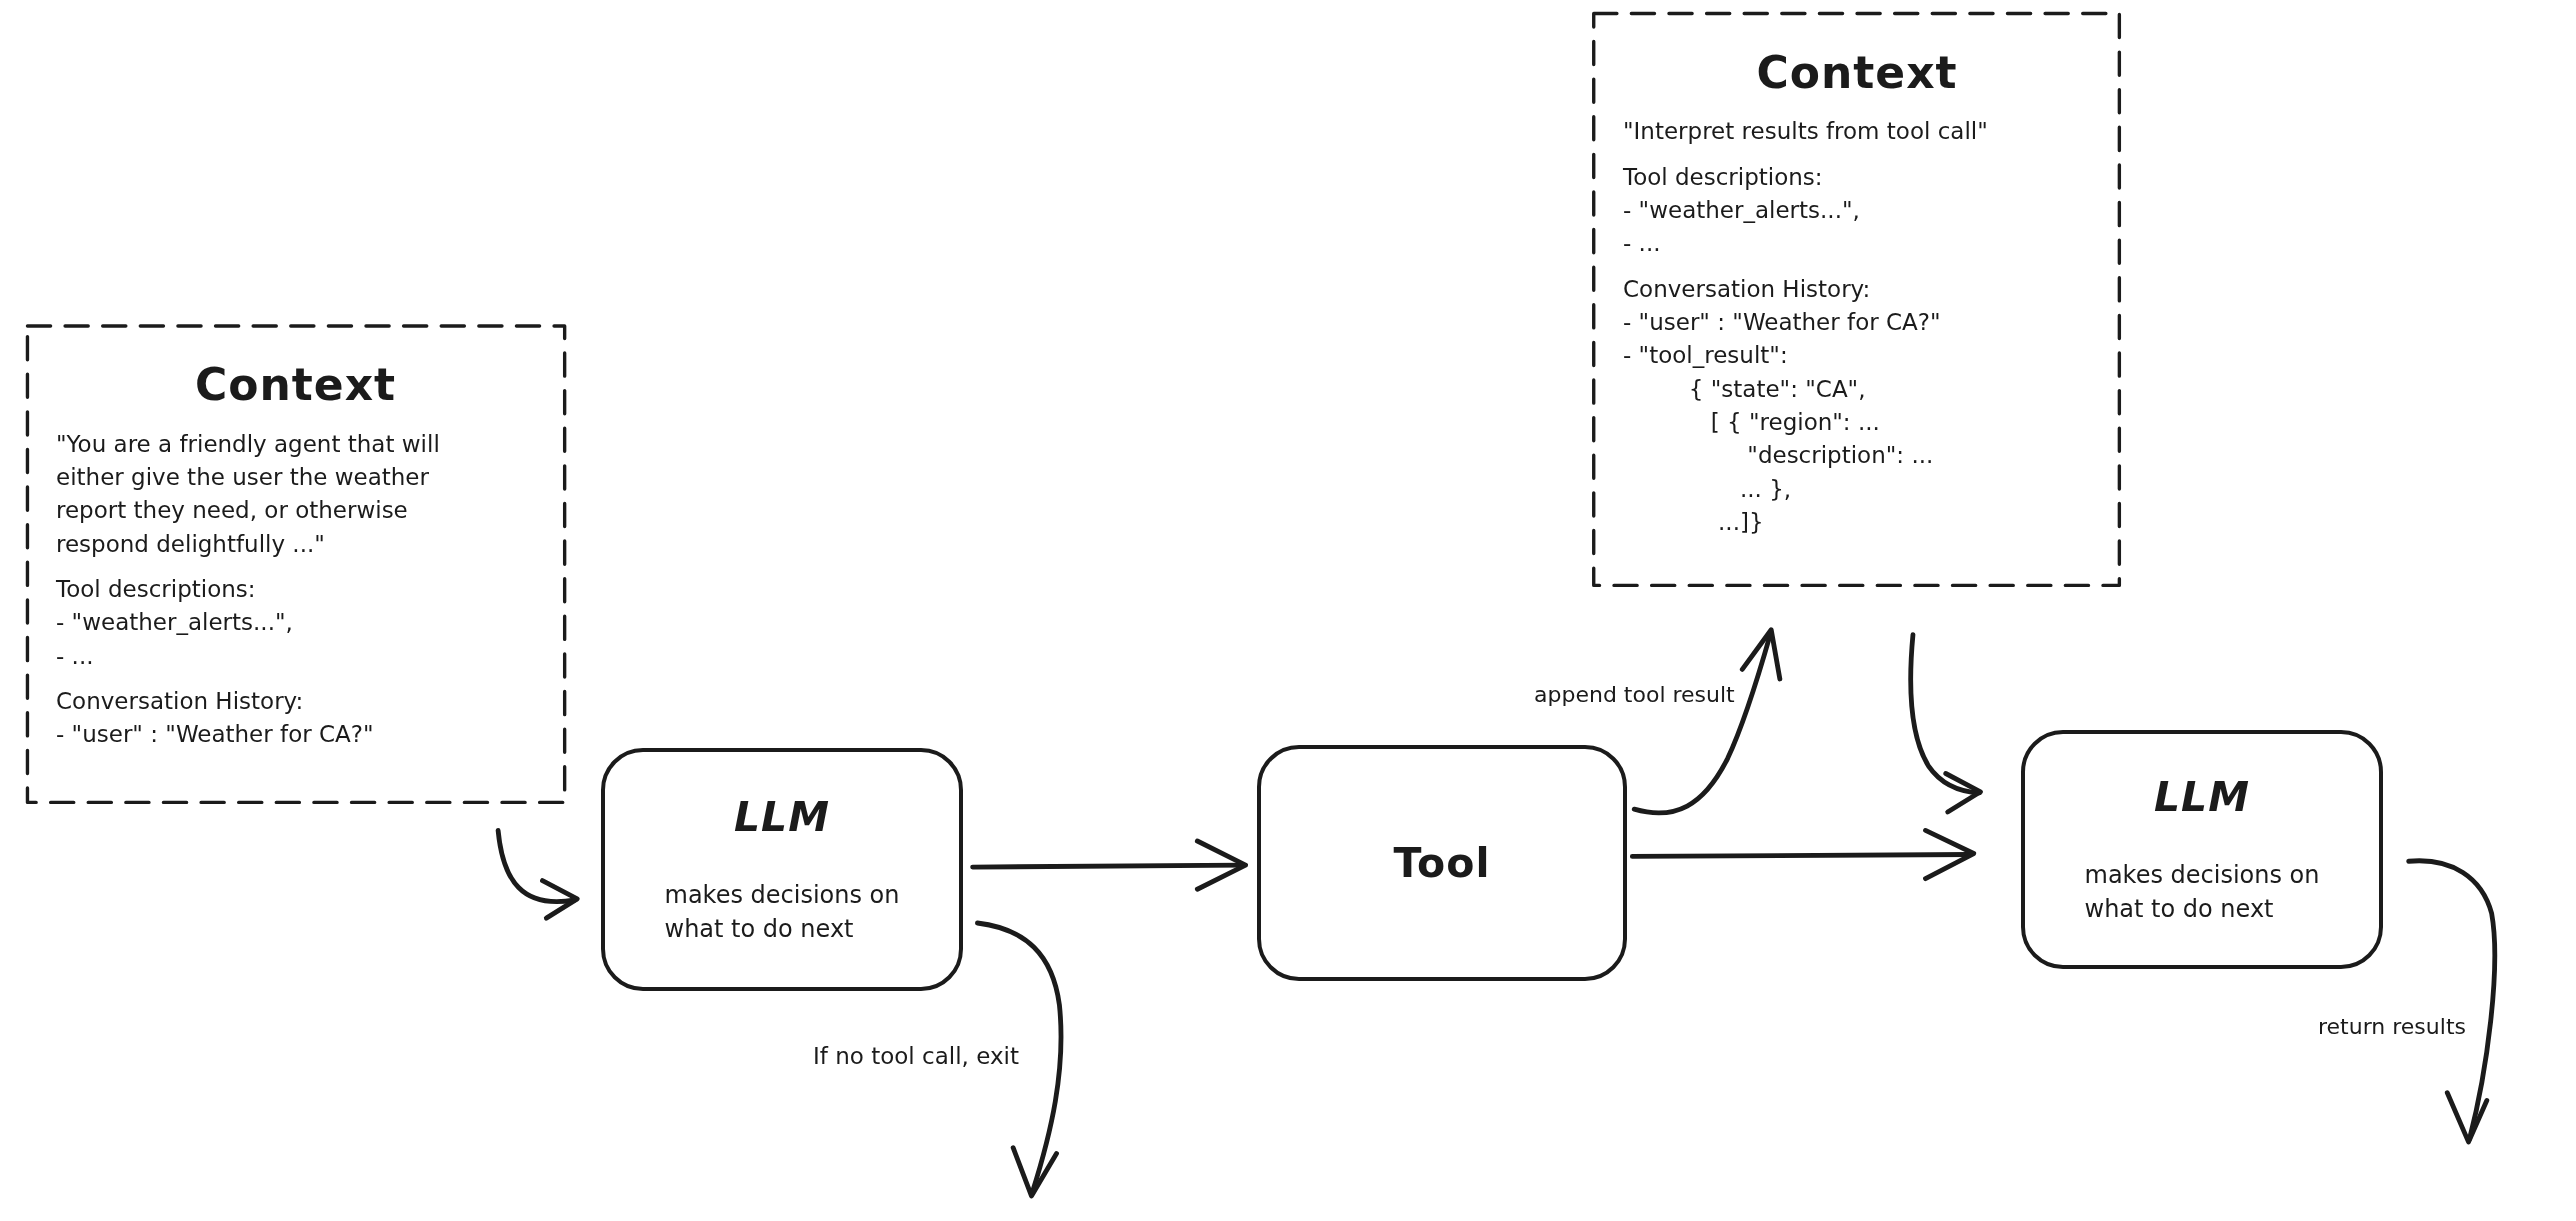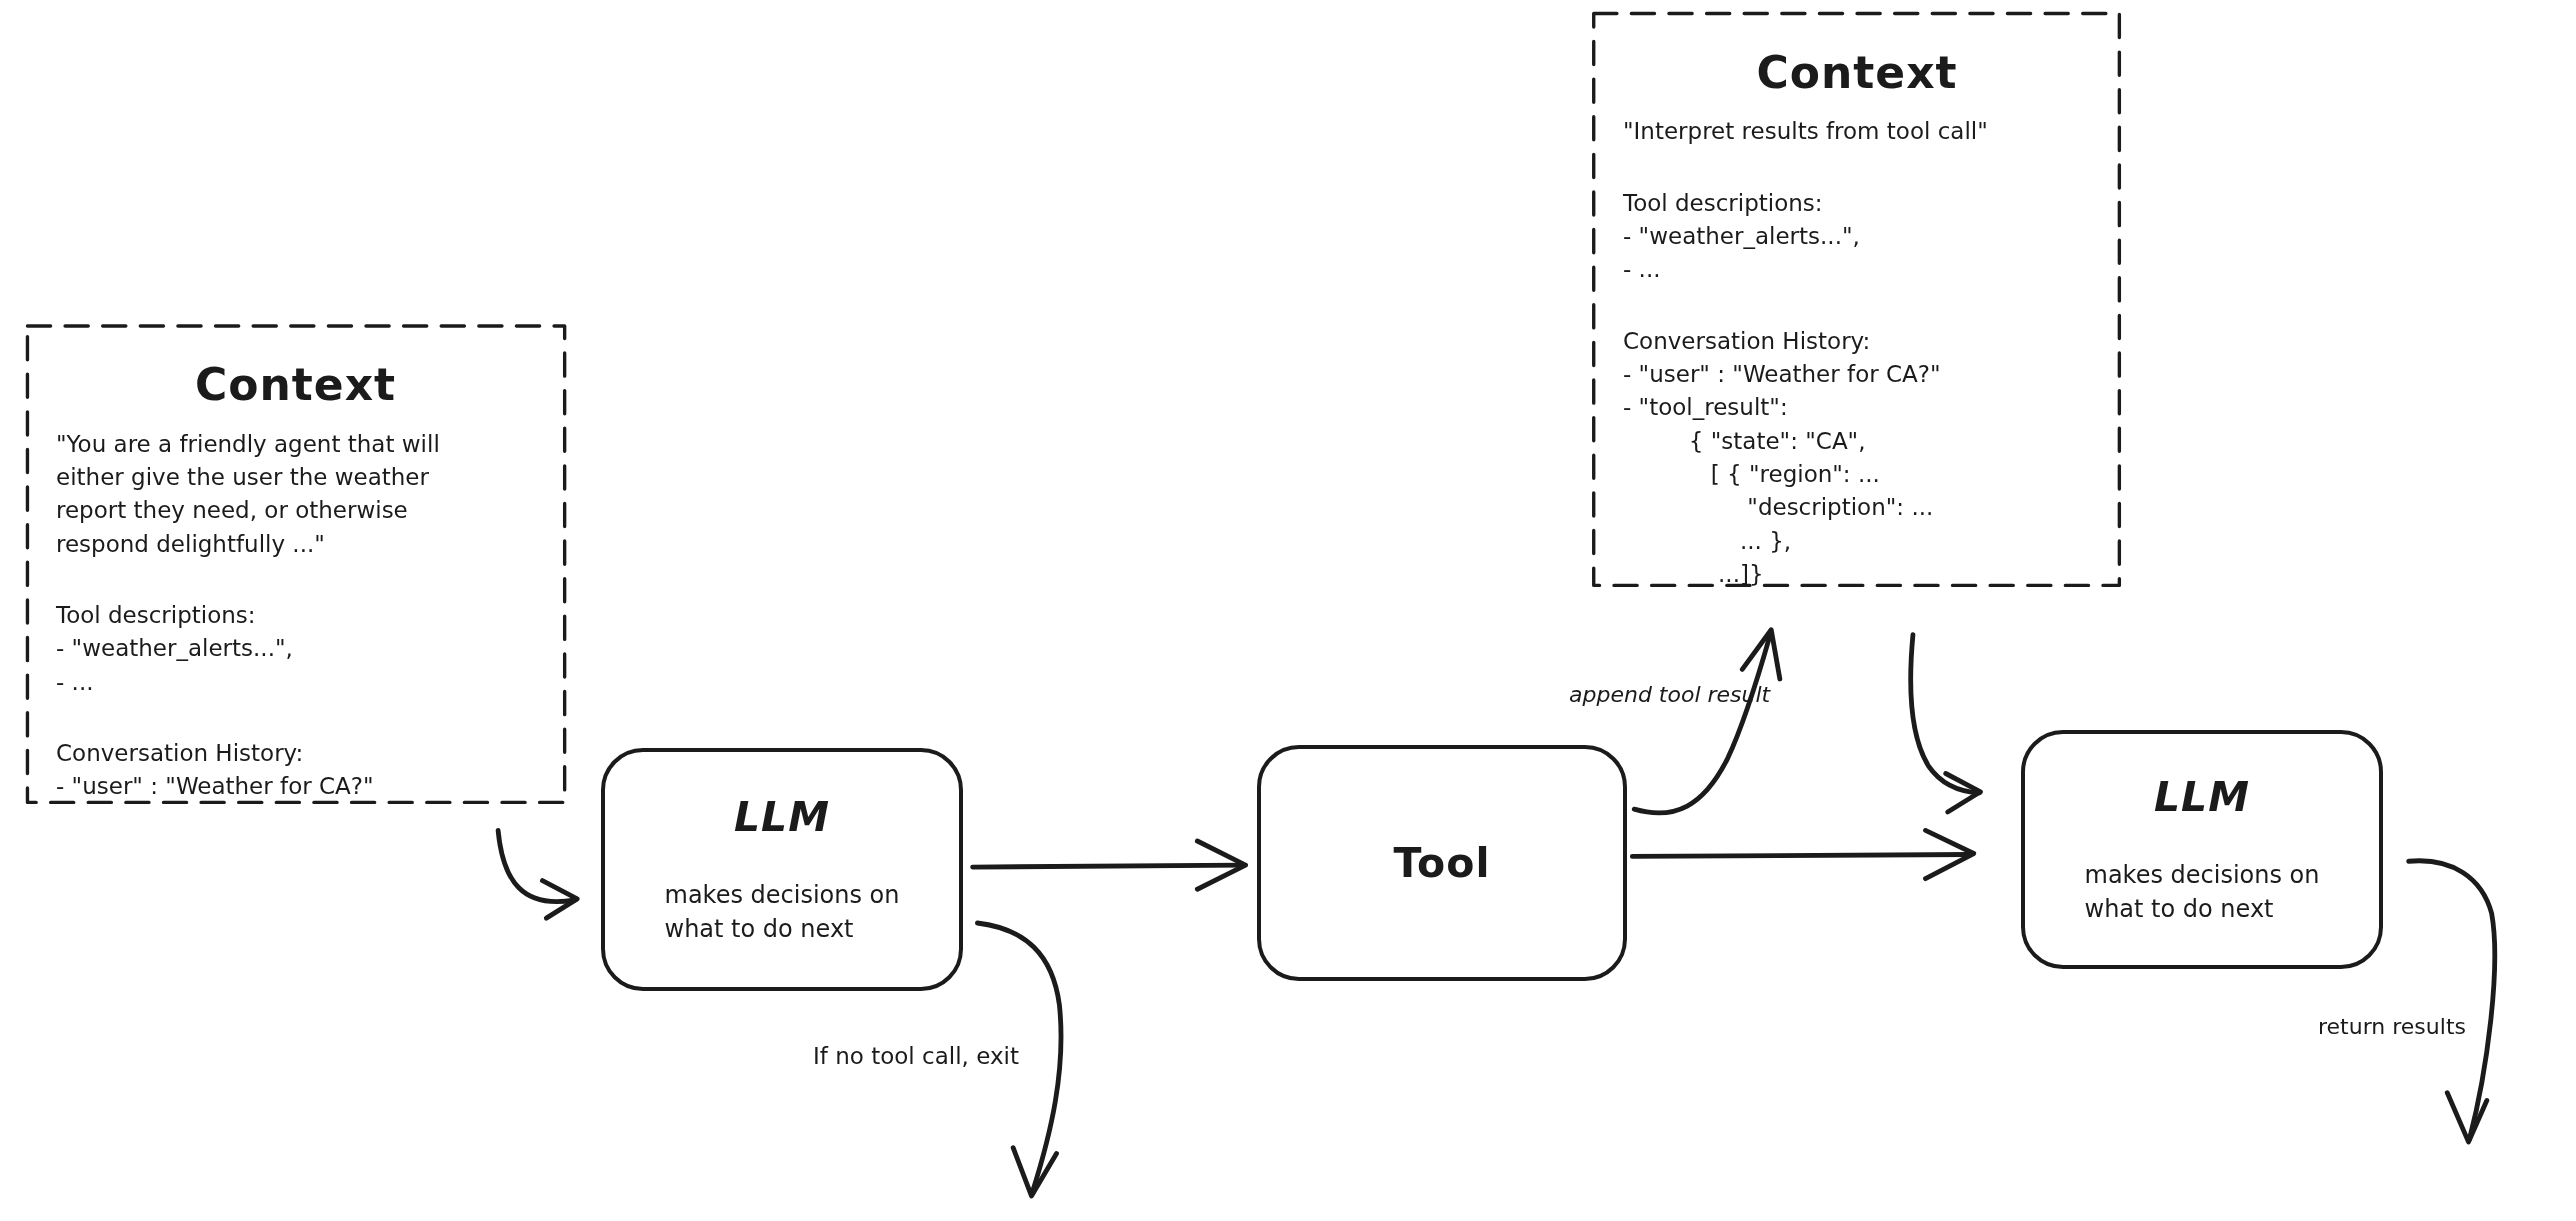--- a/index.html
+++ b/index.html
@@ -3,21 +3,21 @@
 <meta charset="utf-8">
 <style>
   html,body{margin:0;padding:0;background:#ffffff;}
   .canvas{
     position:relative;width:2576px;height:1221px;background:#ffffff;overflow:hidden;
     font-family:"DejaVu Sans",sans-serif;color:#1b1b1b;
   }
   .overlay{position:absolute;left:0;top:0;width:2576px;height:1221px;}
   .ctx{position:absolute;box-sizing:border-box;padding:19.3px 29px;background:transparent;}
   .ctx-title{font-size:44px;font-weight:600;text-align:center;letter-spacing:1px;margin-top:14px;}
-  .ctx-sec{white-space:pre-wrap;font-size:23px;line-height:1.45;margin-top:38px;}
+  .ctx-sec{white-space:pre-wrap;font-size:23px;line-height:1.45;margin-top:12px;}
   .ctx-sec.first{margin-top:17.4px;}
   .node{
     position:absolute;box-sizing:border-box;background:#ffffff;
     border:4.8px solid #1b1b1b;border-radius:42px;
     display:flex;flex-direction:column;align-items:center;justify-content:center;gap:38px;
   }
   .node-title{font-size:41px;font-weight:600;letter-spacing:1px;}
   .node-title.italic{font-style:italic;}
   .node-sub{white-space:pre-wrap;font-size:24px;line-height:1.4;text-align:left;}
   .edge-label{position:absolute;font-size:22px;white-space:nowrap;}
@@ -93,18 +93,18 @@
   <div class="node" style="left:1257px;top:745px;width:370px;height:236px;">
     <div class="node-title">Tool</div>
   </div>
 
   <div class="node" style="left:2021px;top:730px;width:362px;height:239px;">
     <div class="node-title italic">LLM</div>
     <div class="node-sub">makes decisions on
 what to do next</div>
   </div>
 
-  <div class="edge-label" style="left:1569px;top:682px;font-style:italic;">append tool result</div>
+  <div class="edge-label" style="left:1534px;top:682px;">append tool result</div>
   <div class="edge-label" style="left:813px;top:1043px;font-size:23px;">If no tool call, exit</div>
   <div class="edge-label" style="left:2318px;top:1014px;">return results</div>
 
 </div>
 
 
 </body></html>

